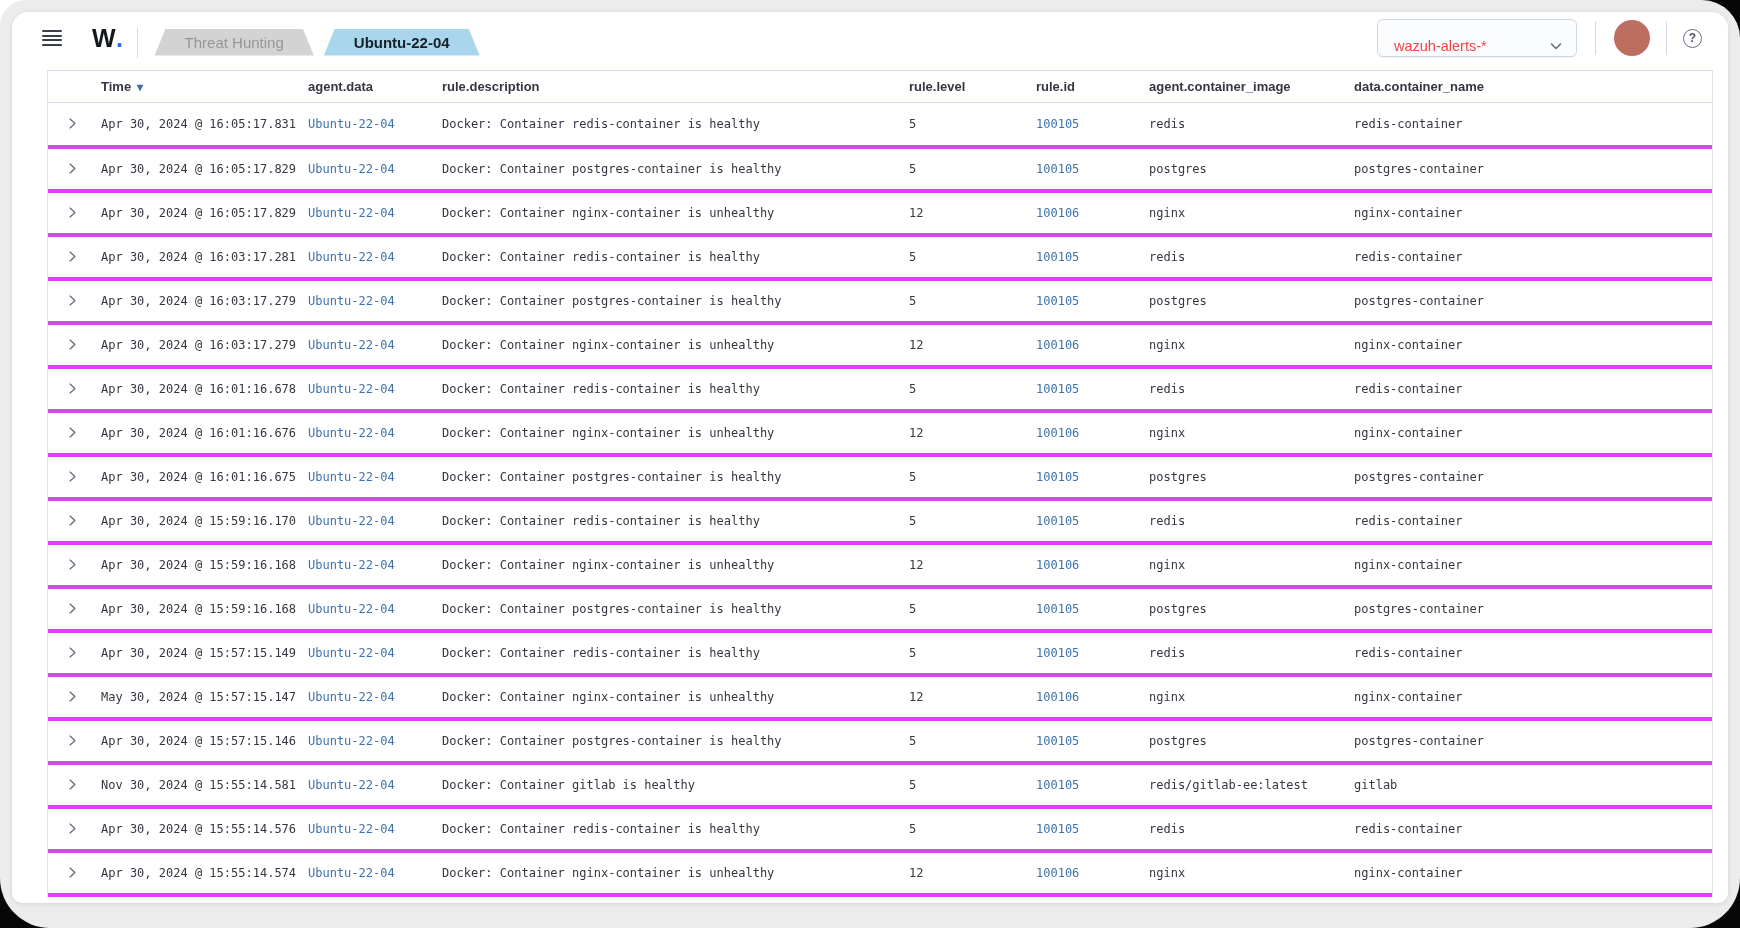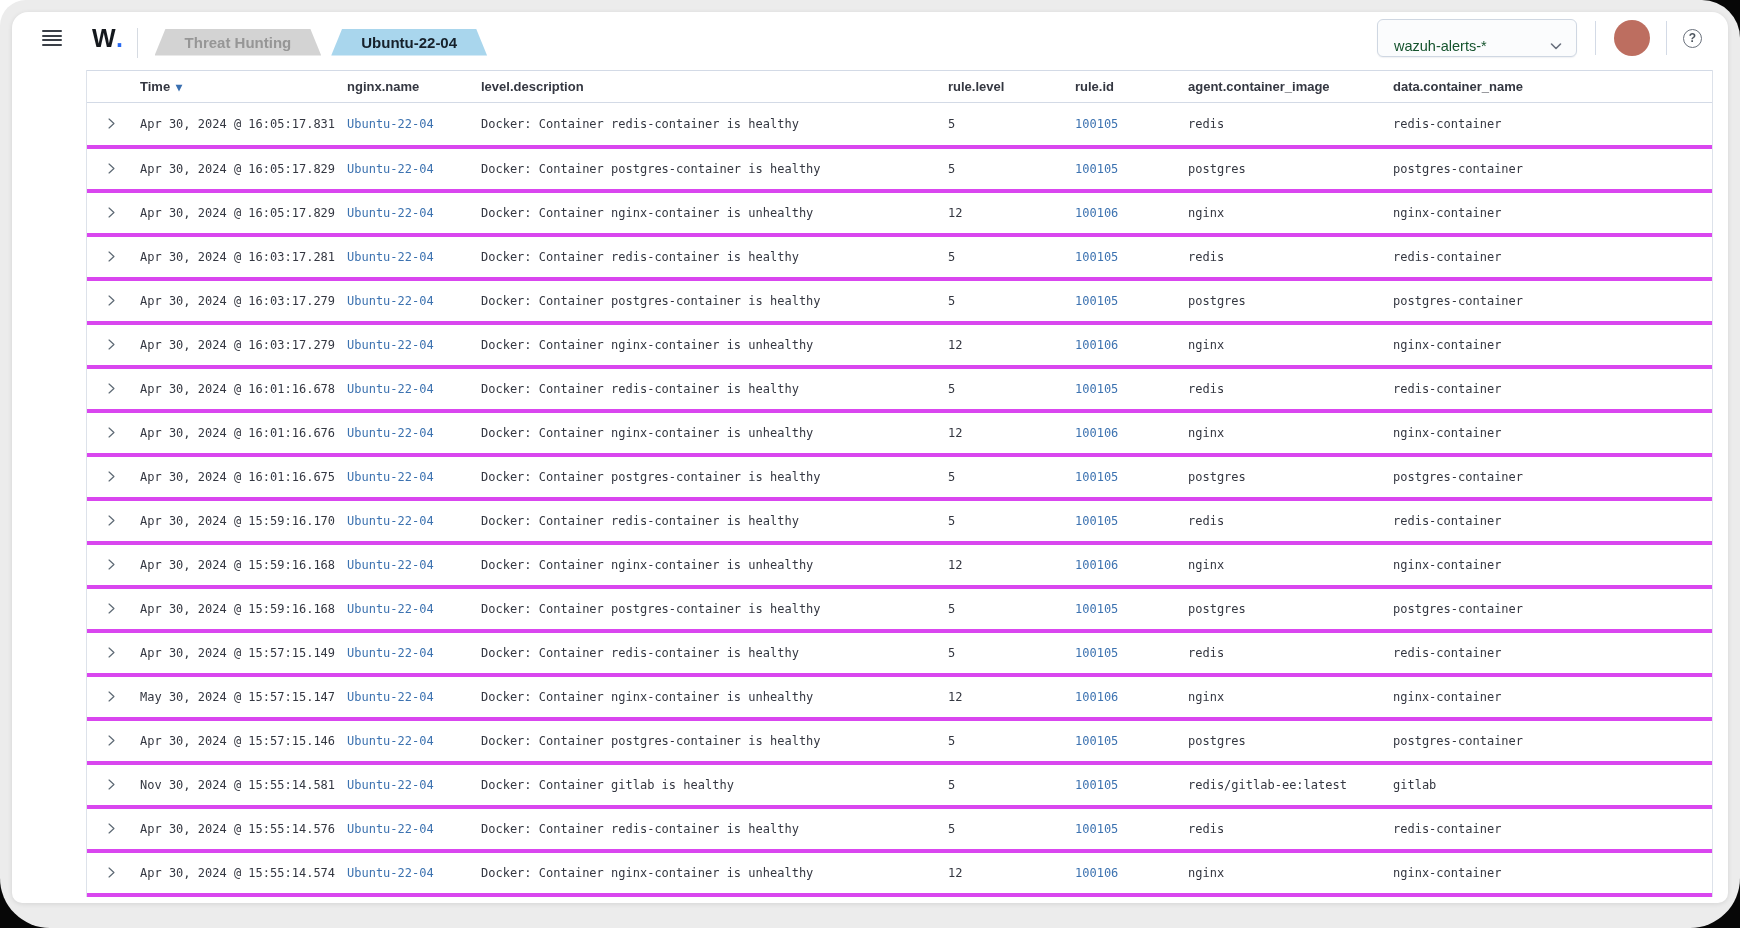--- a/index.html
+++ b/index.html
@@ -31,44 +31,44 @@
   .logo { margin-left:30px; font-size:25px; font-weight:800; color:#14181d;
           letter-spacing:-0.5px; display:flex; align-items:baseline; cursor:pointer; }
   .logo .dot { color:#2769f2; margin-left:1px; }
 
   .logo-divider { width:1px; height:30px; background:#d6dbe2; margin:10px 0 0 14px; }
 
   .tabs { display:flex; gap:10px; margin-left:17px; margin-top:8px; }
   .tab { height:27px; line-height:27px; padding:0 30px; font-size:15px;
          clip-path: polygon(11px 0, calc(100% - 11px) 0, 100% 100%, 0 100%);
          cursor:pointer; white-space:nowrap; }
-  .tab-inactive { background:#d3d3d3; color:#969696; font-weight:700; }
+  .tab-inactive { background:#d3d3d3; color:#969696; font-weight:400; }
   .tab-active   { background:#a9d6ed; color:#16212b; font-weight:700; }
 
   .spacer { flex:1; }
 
   .index-select { width:200px; height:38px; background:#fbfcfd;
                   border:1px solid #cfd7e2; border-radius:6px;
                   display:flex; align-items:center; justify-content:space-between;
-                  padding:16px 12px 0 16px; font-size:14.5px; color:#14532d; cursor:pointer;
+                  padding:16px 12px 0 16px; font-size:14.5px; color:#ef4444; cursor:pointer;
                   box-shadow:0 1px 1px rgba(130,140,160,0.12); }
 
   .vdivider { width:1px; height:34px; background:#d3dae6; }
   .vd-1 { margin:0 0 0 18px; }
   .vd-2 { margin:0 16px; }
 
   .avatar { width:36px; height:36px; border-radius:50%; background:#bd6e60;
             margin-left:18px; cursor:pointer; flex:0 0 auto; }
 
   .help { width:19px; height:19px; border-radius:50%; border:1.4px solid #6a717c;
           background:none; color:#4e565f; font-size:12px; font-weight:700;
           display:flex; align-items:center; justify-content:center; cursor:pointer; }
 
   
-  .content { padding:6px 15px 0 35px;margin-left:39px; }
+  .content { padding:6px 15px 0 35px; }
 
   table { width:100%; border-collapse:collapse; table-layout:fixed; }
   .tbl-wrap { border-left:1px solid #dde2ea; border-right:1px solid #dde2ea; }
 
   thead tr { border-top:1px solid #d3dae6; border-bottom:1px solid #d3dae6; }
   th { height:32px; text-align:left; font-size:13px; font-weight:700; color:#343741;
        padding:0 8px 0 5px; white-space:nowrap; overflow:hidden; cursor:pointer; }
   .sort { color:#3a6fb0; font-size:12px; margin-left:6px; }
 
   tbody tr { border-bottom:4px solid #d946ef; }
@@ -142,22 +142,22 @@
                 <col style="width:113px">
               <col style="width:205px">
                 <col>
             </colgroup>
             <thead>
               <tr>
                 <th class="col-expand"></th>
                 <th>
                   <span>Time</span><span class="sort">▾</span>
                 </th>
-                <th>nginx.name</th>
-                <th>level.description</th>
+                <th>agent.data</th>
+                <th>rule.description</th>
                 <th>rule.level</th>
                 <th>rule.id</th>
                 <th>agent.container_image</th>
                 <th>data.container_name</th>
               </tr>
             </thead>
             <tbody>
   <tr>
     <td class="col-expand">
       <button class="expand" aria-label="expand row">

